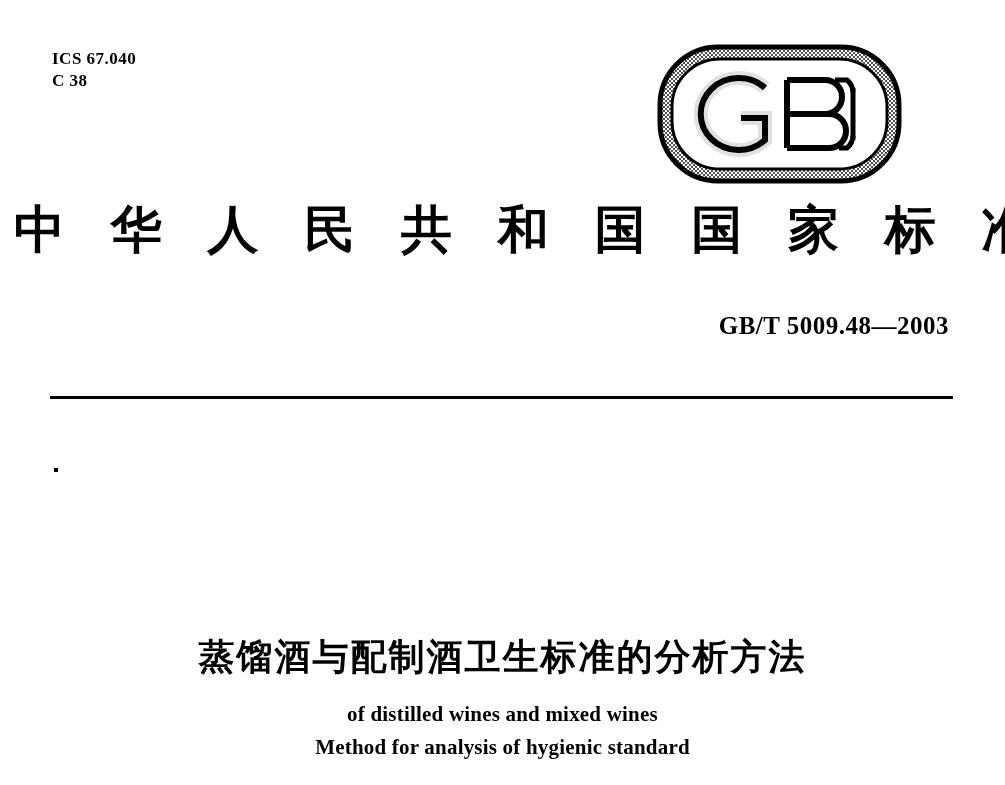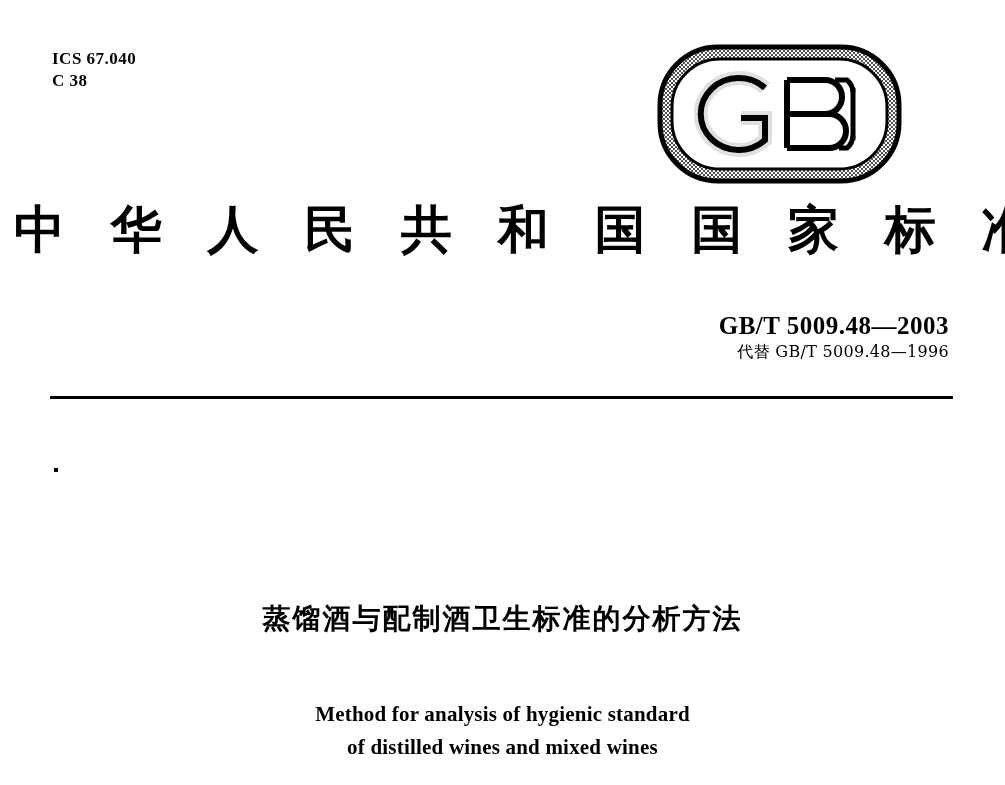--- a/index.html
+++ b/index.html
@@ -101,26 +101,26 @@
     top: 468px;
     width: 4px;
     height: 4px;
     background: #000000;
   }
 
   
   .doc-title-cn {
     position: absolute;
     left: 0;
-    top: 600px;
+    top: 633px;
     width: 1005px;
     text-align: center;
     font-family: "DejaVu Sans", sans-serif;
     font-weight: bold;
-    font-size: 28px;
+    font-size: 36px;
     letter-spacing: 2px;
     white-space: nowrap;
   }
 
   .doc-title-en {
     position: absolute;
     left: 0;
     top: 698px;
     width: 1005px;
     text-align: center;
@@ -172,26 +172,25 @@
         <path d="M178 36 L190 36 A17 17 0 0 1 196 48"></path>
         <path d="M182 104 L190 104 A17 17 0 0 0 196 92"></path>
       </g>
     </svg>
   </div>
 
   <div class="national-title">中 华 人 民 共 和 国 国 家 标 准</div>
 
   <div class="std-number-block">
     <div class="std-number">GB/T 5009.48—2003</div>
-    <div class="std-replaces">代替 GB/T 5009.48—1996</div>
   </div>
 
   <div class="rule"></div>
   <div class="artifact-dot"></div>
 
   <div class="doc-title-cn">蒸馏酒与配制酒卫生标准的分析方法</div>
 
   <div class="doc-title-en">
+    <div>of distilled wines and mixed wines</div>
     <div>Method for analysis of hygienic standard</div>
-    <div>of distilled wines and mixed wines</div>
   </div>
 
 </div>
 
 </body></html>

